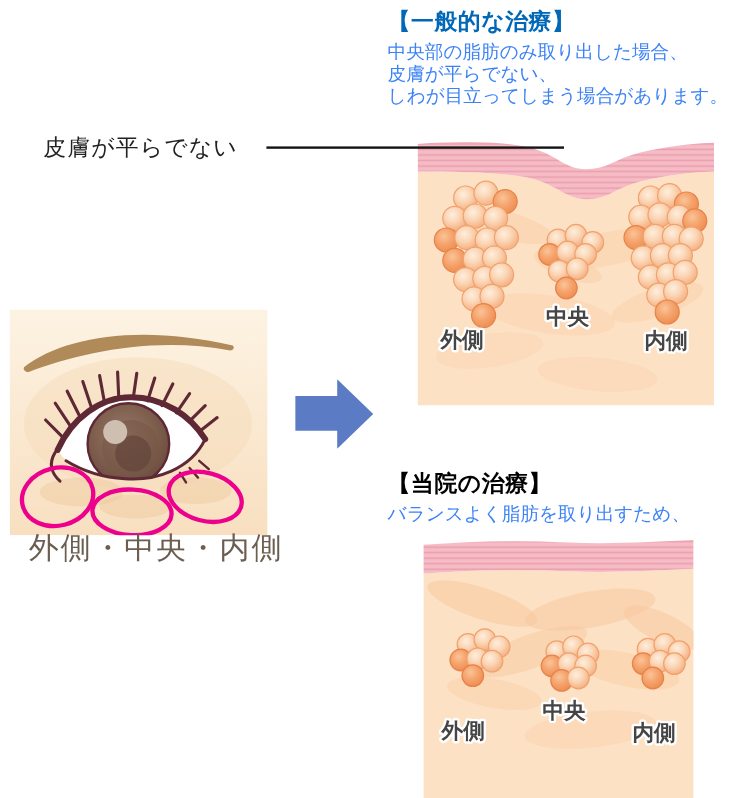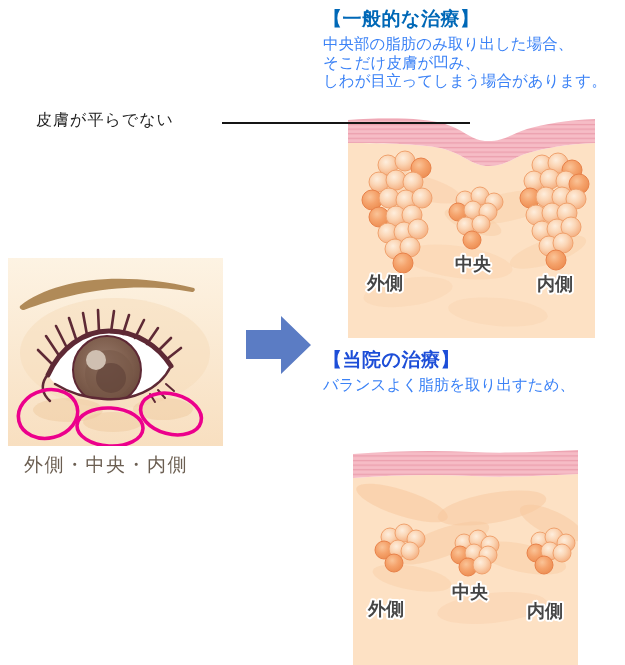--- a/index.html
+++ b/index.html
@@ -4,47 +4,47 @@
 <style>
   html,body{margin:0;padding:0;background:#fff;}
   body{font-family:"Liberation Sans","DejaVu Sans",sans-serif;}
   .page{position:relative;width:625px;height:665px;background:#ffffff;overflow:hidden;}
 
   .text-block{position:absolute;width:302px;}
   .tb-general{left:323px;top:7px;}
   .tb-clinic{left:323px;top:348px;}
   .tb-heading{font-size:19px;font-weight:bold;letter-spacing:0.5px;line-height:23px;}
   .tb-general .tb-heading{color:#0068b7;}
-  .tb-clinic .tb-heading{color:#1d4ed8;}
+  .tb-clinic .tb-heading{color:#000000;margin-top:44px;}
   .tb-body{margin-top:5px;font-size:15.5px;line-height:18.5px;color:#3b82f6;}
 
-  .callout-label{position:absolute;left:36px;top:110px;font-size:16px;letter-spacing:1px;color:#222;}
+  .callout-label{position:absolute;left:36px;top:110px;font-size:19px;letter-spacing:1px;color:#222;}
   .callout-line{position:absolute;left:222px;top:122px;width:248px;height:2px;background:#151515;z-index:6;}
 
   .fig{position:absolute;}
   .fig-eye{left:8px;top:258px;}
   .fig-diagram-general{left:348px;top:112px;z-index:2;}
   .fig-diagram-clinic{left:352px;top:448px;}
   .fig-arrow{left:246px;top:316px;}
 
-  .eye-caption{position:absolute;left:24px;top:452px;font-size:19px;letter-spacing:1.5px;color:#6b5e51;}
+  .eye-caption{position:absolute;left:24px;top:440px;font-size:25px;letter-spacing:1.5px;color:#6b5e51;}
 
   .diagram-label{font-family:"Liberation Sans","DejaVu Sans",sans-serif;font-size:18px;font-weight:bold;
     fill:#454545;stroke:#ffffff;stroke-width:4px;paint-order:stroke;stroke-linejoin:round;}
 </style>
 </head>
 <body>
 
 <div class="page">
 
   <div class="text-block tb-general">
     <div class="tb-heading">【一般的な治療】</div>
     <div class="tb-body">
       <div>中央部の脂肪のみ取り出した場合、</div>
-      <div>そこだけ皮膚が凹み、</div>
+      <div>皮膚が平らでない、</div>
       <div>しわが目立ってしまう場合があります。</div>
     </div>
   </div>
 
   <div class="text-block tb-clinic">
     <div class="tb-heading">【当院の治療】</div>
     <div class="tb-body">
       <div>バランスよく脂肪を取り出すため、</div>
     </div>
   </div>

